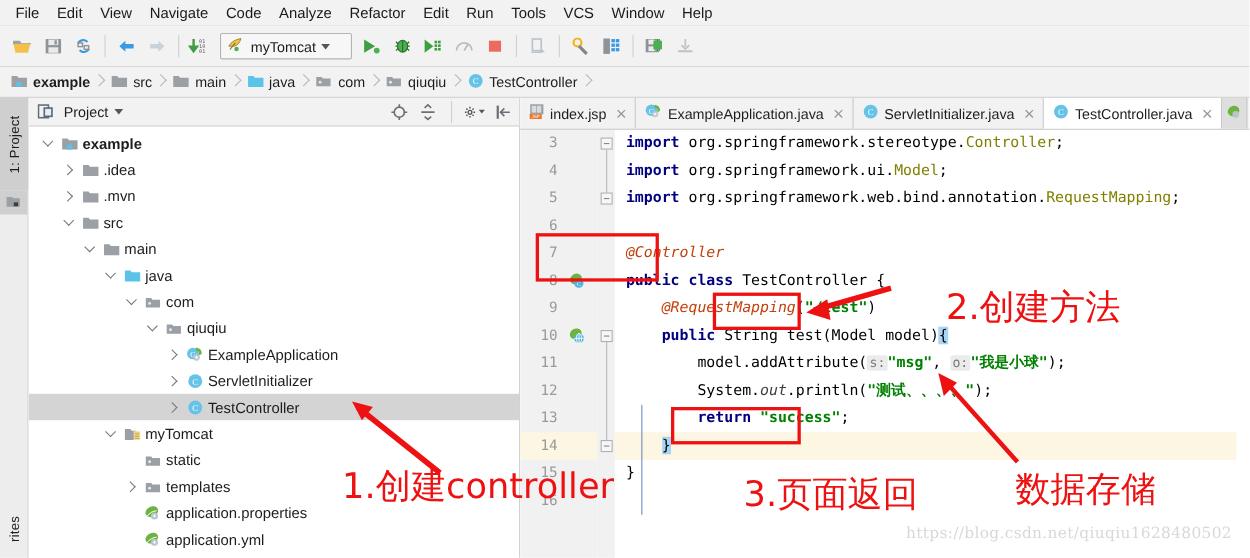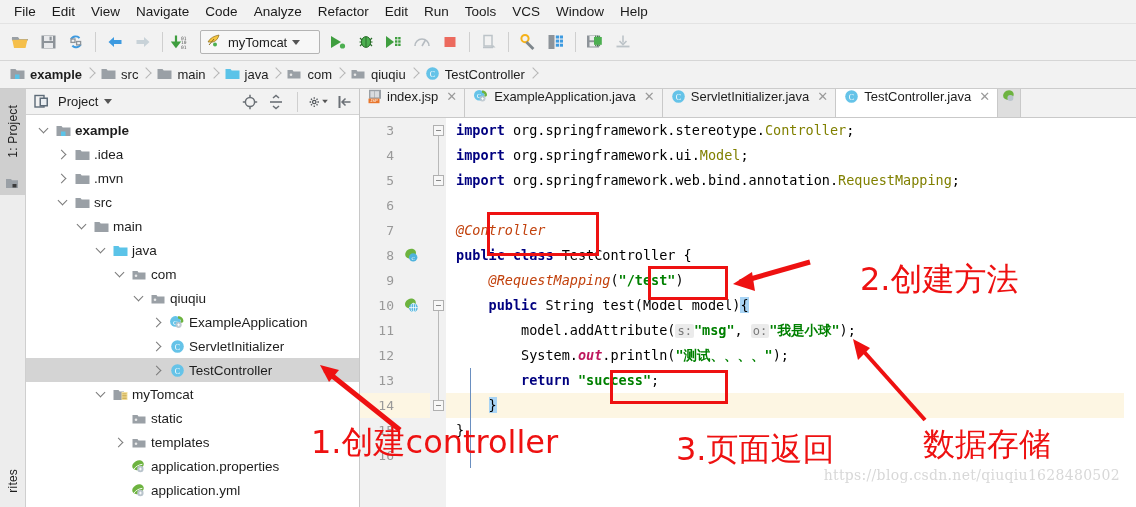--- a/index.html
+++ b/index.html
@@ -73,21 +73,21 @@
     writing-mode:vertical-rl; transform:rotate(180deg);
     font-size:12px; color:#1d1d1d; white-space:nowrap; letter-spacing:0.2px;
   }
   #leftstrip .vicon { display:flex;align-items:center;justify-content:center;height:22px;background:#cfcfcf;}
   #leftstrip .bottomtab{
     position:absolute; bottom:2px; left:0; width:26px; height:50px;
     display:flex; align-items:center; justify-content:center; overflow:hidden;
   }
 
   
-  #projpanel { width:334px; background:#ffffff; display:flex; flex-direction:column; flex:none;
+  #projpanel { width:447px; background:#ffffff; display:flex; flex-direction:column; flex:none;
                border-right:1px solid #c8c8c8; position:relative; }
   #proj-header {
     height:26px; background:#f2f2f2; display:flex; align-items:center;
     border-bottom:1px solid #d3d3d3; padding:0 4px 0 6px; gap:6px;
   }
   #proj-header .title { font-size:13px; }
   #proj-header .spacer{ flex:1; }
   .ph-ico { width:20px;height:20px;display:flex;align-items:center;justify-content:center;cursor:default; }
   #tree { flex:1; overflow:hidden; padding-top:3px; font-size:13.5px; }
   .trow { height:24px; display:flex; align-items:center; white-space:nowrap; }
@@ -98,42 +98,42 @@
   .chev.down{ transform:rotate(135deg); margin-bottom:4px;}
   .ticon { width:20px; height:24px; display:flex; align-items:center; justify-content:center; flex:none; }
   .tlabel { margin-left:2px; }
   .tlabel.bold{ font-weight:bold;}
   .tpath { margin-left:8px; color:#9b9b9b; font-size:13px;}
 
   
   #editor { flex:1; display:flex; flex-direction:column; background:#ffffff; position:relative; }
   #tabbar { height:29px; background:#f2f2f2; display:flex; align-items:stretch;
             border-bottom:1px solid #c9c9c9; overflow:hidden; }
-  .etab { display:flex; align-items:flex-start; gap:5px; padding:0 7px 0 8px;
+  .etab { display:flex; align-items:center; gap:5px; padding:0 7px 0 8px;
           border-right:1px solid #c9c9c9; font-size:13px; white-space:nowrap; cursor:default;}
   .etab.active { background:#ffffff; }
   .etab .x { color:#9a9a9a; font-size:13px; margin-left:3px; }
 
   #codearea { flex:1; display:flex; position:relative; overflow:hidden;
               font-family:"DejaVu Sans Mono", monospace; font-size:13.5px; }
   #gutter { width:70px; background:#f1f1f1; flex:none; position:relative; }
   .gline { height:25px; display:flex; align-items:center; }
   .gnum { width:34px; text-align:right; color:#999999; font-size:13px;
           font-family:"DejaVu Sans Mono", monospace; }
   .gico { width:36px; display:flex; align-items:center; justify-content:center; }
   #foldcol { width:16px; background:#f1f1f1; flex:none; position:relative; border-right:0; }
   #codelines { flex:1; position:relative; background:#ffffff; }
   .cline { height:25px; line-height:25px; white-space:pre; padding-left:10px; }
   .cline.hl { background:#fdf6e3; }
   .kw  { color:#000080; font-weight:bold; }
   .ann { color:#c2410c;font-style:italic; }
   .str { color:#008000; font-weight:bold; }
   .plain{ color:#000000; }
   .cls { color:#808000; }
-  .fld { color:#be185d; font-weight:bold; font-style:italic; }
+  .fld { color:#404040; font-weight:normal; font-style:italic; }
   .hint{ background:#ebebeb; color:#7a7a7a; font-size:12px; padding:0 2px; border-radius:2px;}
   .selblk{ background:#a8d4f5; }
 
   
   .foldmk{ position:absolute; left:3px; width:11px;height:11px;
            border:1px solid #b0b0b0; background:#f7f7f7; }
   .foldmk:after{ content:""; position:absolute; left:2px; top:4px; width:5px;height:1px;background:#888;}
   .foldline{ position:absolute; left:8px; width:1px; background:#b9b9b9;}
   .braceline{ position:absolute; width:1px; background:#6a8fc0; }
 
@@ -141,21 +141,21 @@
   #rightstrip{ width:12px; background:#ffffff; flex:none; }
 
   
   #overlay { position:absolute; left:0; top:0; width:1136px; height:507px; pointer-events:none; }
   .redbox { position:absolute; border:3px solid #ee1111; }
   .anno-text {
     position:absolute; color:#ee1111; font-family:"DejaVu Sans", sans-serif;
     font-size:32px; white-space:nowrap;
   }
   #watermark {
-    position:absolute; right:16px; bottom:24px; color:#d8d8d8;
+    position:absolute; right:16px; bottom:14px; color:#d8d8d8;
     font-family:"DejaVu Serif", serif; font-size:14px; letter-spacing:0.3px;
   }
 </style>
 </head>
 <body>
 
 <div id="menubar">
   <div class="menu-item">File</div>
   <div class="menu-item">Edit</div>
   <div class="menu-item">View</div>

